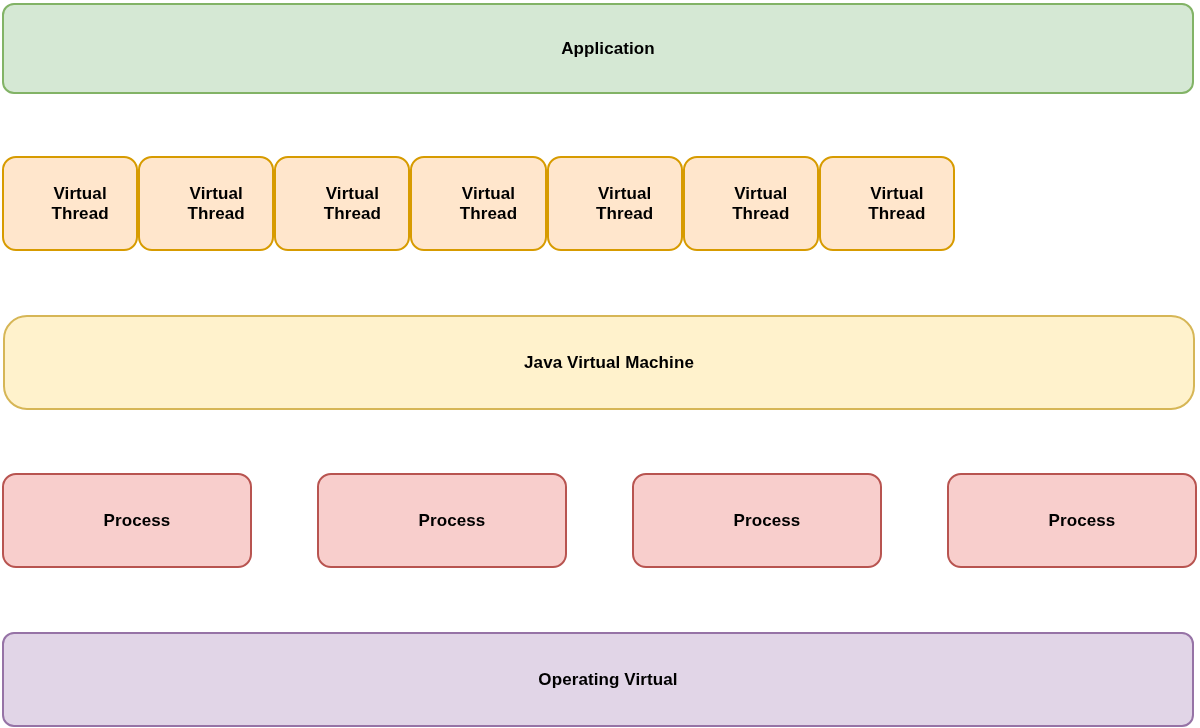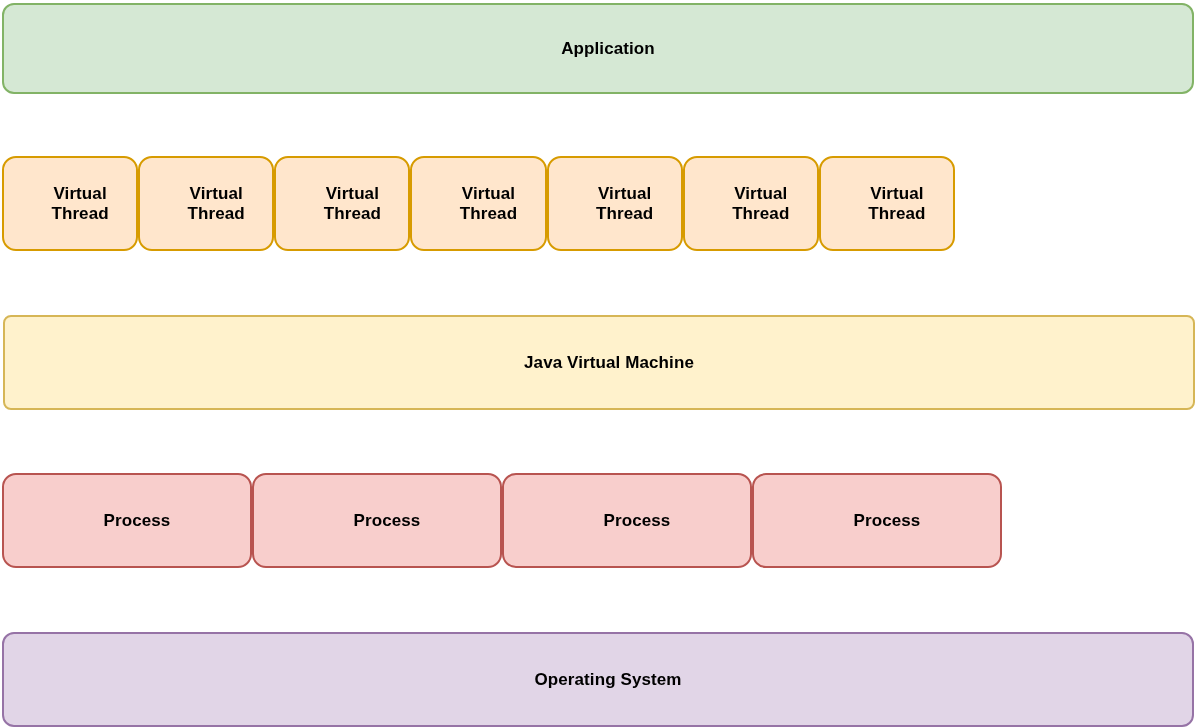--- a/index.html
+++ b/index.html
@@ -33,21 +33,21 @@
   .layer-application {
     position: absolute;
     left: 2px; top: 3px;
     width: 1192px; height: 91px;
     border-radius: 12px;
   }
   .layer-jvm {
     position: absolute;
     left: 3px; top: 315px;
     width: 1192px; height: 95px;
-    border-radius: 8px;
+    border-radius: 24px;
   }
   .layer-os {
     position: absolute;
     left: 2px; top: 632px;
     width: 1192px; height: 95px;
     border-radius: 12px;
   }
   
   .row-virtual-threads {
     position: absolute;
@@ -59,20 +59,21 @@
   .vt-box {
     width: 145px;
     height: 95px;
     border-radius: 14px;
   }
   .row-processes {
     position: absolute;
     left: 2px; top: 473px;
     width: 1195px; height: 95px;
     display: flex;
+    justify-content: space-between;
   }
   .process-box {
     width: 250px;
     height: 95px;
     border-radius: 14px;
   }
 </style>
 </head>
 <body>
 
@@ -119,16 +120,16 @@
     </div>
     <div class="box process-box" style="background-color: rgb(248, 206, 204); border-color: rgb(184, 84, 80); color: rgb(0, 0, 0);">
       <span>Process</span>
     </div>
     <div class="box process-box" style="background-color: rgb(248, 206, 204); border-color: rgb(184, 84, 80); color: rgb(0, 0, 0);">
       <span>Process</span>
     </div>
   </div>
 
   <div class="box layer-os" style="background-color: rgb(225, 213, 231); border-color: rgb(150, 115, 166); color: rgb(0, 0, 0);">
-    <span>Operating System</span>
+    <span>Operating Virtual</span>
   </div>
 
 </div>
 
 </body></html>

